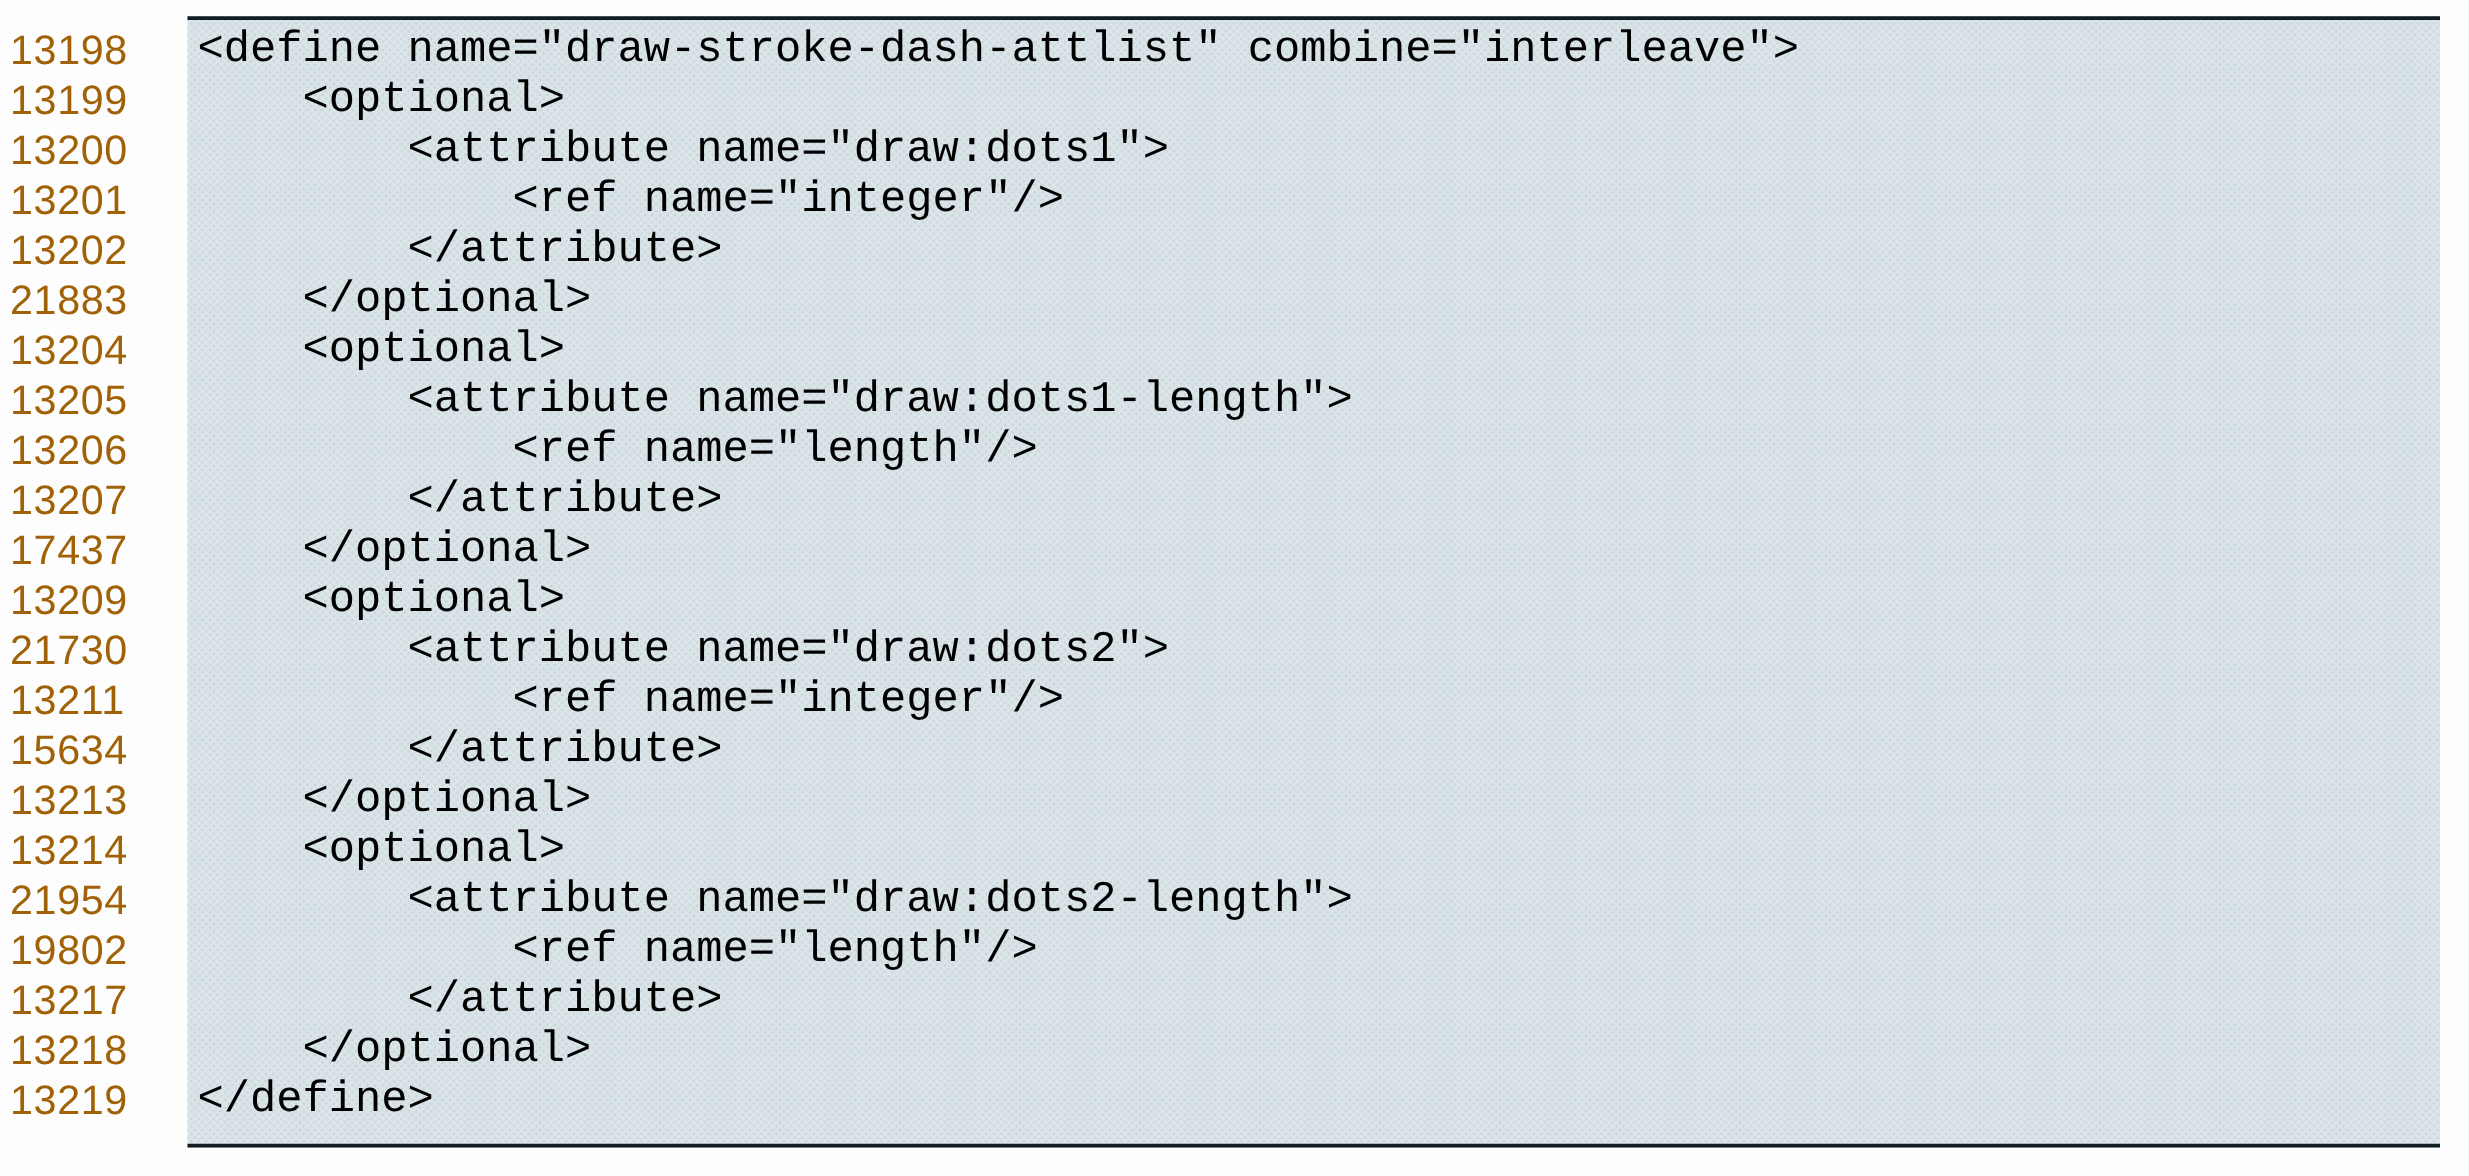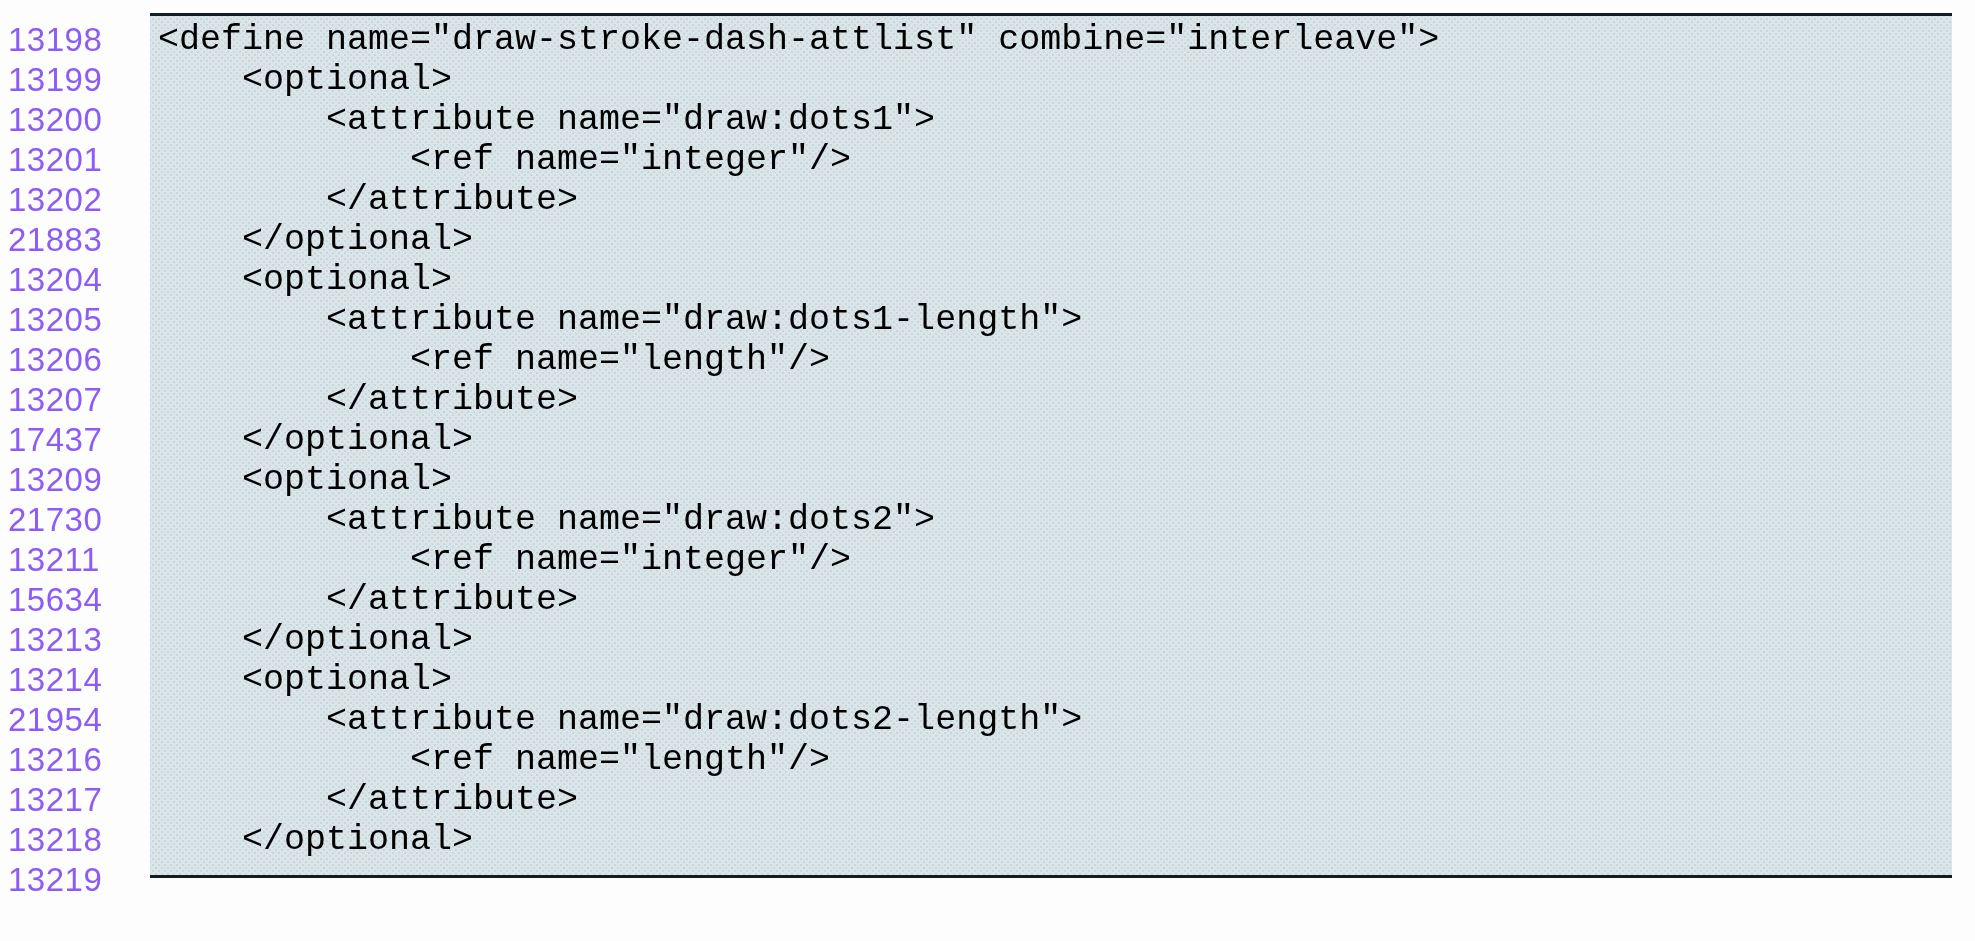--- a/index.html
+++ b/index.html
@@ -23,21 +23,21 @@
     position: absolute;
     left: 8px;
     top: 20px;
     width: 140px;
   }
   .line-number {
     height: 40px;
     line-height: 40px;
     font-size: 33px;
     letter-spacing: 0.5px;
-    color: #8b5cf6;
+    color: #a16207;
     font-family: "Liberation Sans", sans-serif;
     text-align: left;
   }
   
   .code-block {
     position: absolute;
     left: 150px;
     top: 13px;
     width: 1802px;
     border-top: 3px solid #111c23;
@@ -77,21 +77,21 @@
       <div class="line-number">13206</div>
       <div class="line-number">13207</div>
       <div class="line-number">17437</div>
       <div class="line-number">13209</div>
       <div class="line-number">21730</div>
       <div class="line-number">13211</div>
       <div class="line-number">15634</div>
       <div class="line-number">13213</div>
       <div class="line-number">13214</div>
       <div class="line-number">21954</div>
-      <div class="line-number">13216</div>
+      <div class="line-number">19802</div>
       <div class="line-number">13217</div>
       <div class="line-number">13218</div>
       <div class="line-number">13219</div>
     </div>
   <div class="code-block" id="codeblock">
       <div class="code-line">&lt;define name="draw-stroke-dash-attlist" combine="interleave"&gt;</div>
       <div class="code-line">    &lt;optional&gt;</div>
       <div class="code-line">        &lt;attribute name="draw:dots1"&gt;</div>
       <div class="code-line">            &lt;ref name="integer"/&gt;</div>
       <div class="code-line">        &lt;/attribute&gt;</div>
@@ -104,14 +104,15 @@
       <div class="code-line">    &lt;optional&gt;</div>
       <div class="code-line">        &lt;attribute name="draw:dots2"&gt;</div>
       <div class="code-line">            &lt;ref name="integer"/&gt;</div>
       <div class="code-line">        &lt;/attribute&gt;</div>
       <div class="code-line">    &lt;/optional&gt;</div>
       <div class="code-line">    &lt;optional&gt;</div>
       <div class="code-line">        &lt;attribute name="draw:dots2-length"&gt;</div>
       <div class="code-line">            &lt;ref name="length"/&gt;</div>
       <div class="code-line">        &lt;/attribute&gt;</div>
       <div class="code-line">    &lt;/optional&gt;</div>
+      <div class="code-line">&lt;/define&gt;</div>
     </div>
 </div>
 
 </body></html>

